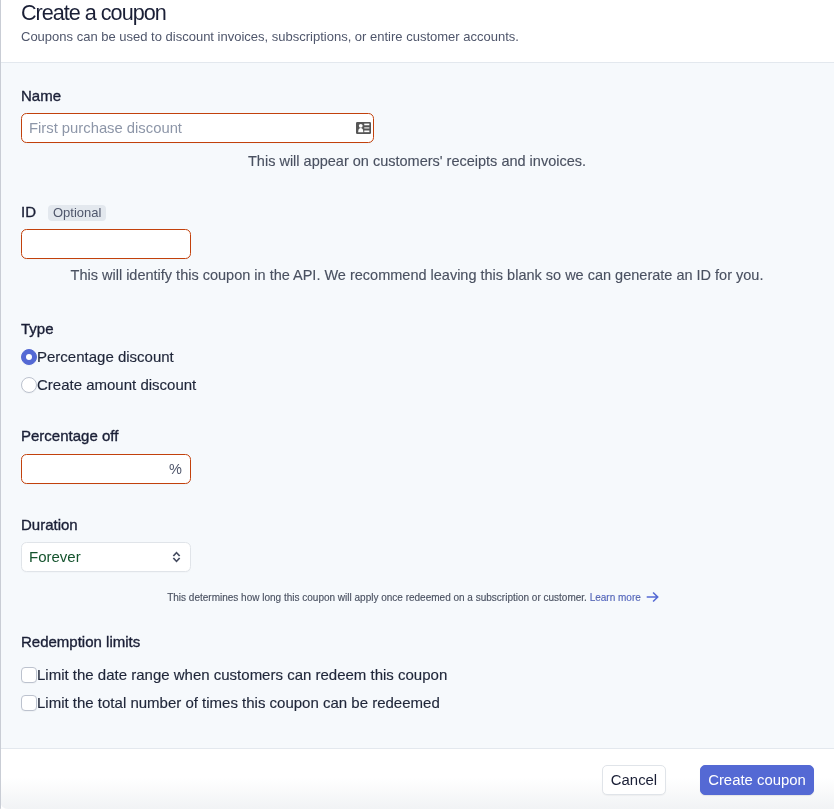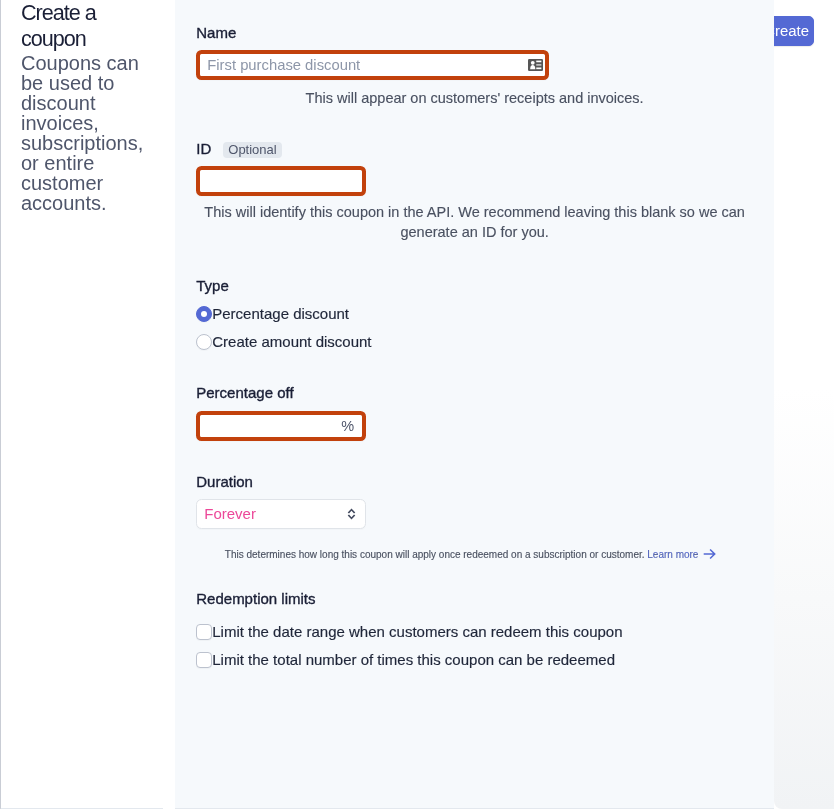--- a/index.html
+++ b/index.html
@@ -7,21 +7,21 @@
   body {
     font-family: "Liberation Sans", sans-serif;
     background: #ffffff;
   }
   .panel {
     position: absolute;
     left: 0; top: 0;
     width: 834px; height: 809px;
     background: #ffffff;
     display: flex;
-    flex-direction: row;
+    flex-direction: column;
     overflow: hidden;
   }
   .panel::before {
     content: "";
     position: absolute;
     left: 0; top: 0; bottom: 0;
     width: 1px;
     background: #c9cdd5;
     border-bottom-left-radius: 6px;
     z-index: 5;
@@ -36,53 +36,52 @@
   }
   .header h1 {
     font-size: 21.6px;
     font-weight: 400;
     letter-spacing: -1.0px;
     color: #1a1f36;
     line-height: 26px;
     margin-top: 0px;
   }
   .header p {
-    font-size: 20px;
+    font-size: 13px;
     font-weight: 400;
     color: #4f566b;
     line-height: 20px;
     margin-top: 1px;
   }
   
   .body {
     flex: 1 1 auto;
     background: #f6f9fc;
     border-bottom: 1px solid #e3e8ee;
     padding: 0 21px;
     position: relative;
     overflow: hidden;
-    margin-left: 12px;
   }
   .sec-label {
     font-size: 15px;
     font-weight: 400;
     color: #1a1f36;
     line-height: 20px;
     -webkit-text-stroke: 0.35px #1a1f36;
   }
   .helper {
     font-size: 14.5px;
     color: #4a5161;
     line-height: 20px;
     text-align: center;
     -webkit-text-stroke: 0.13px #4a5161;
   }
   .field {
     height: 30px;
-    border: 4px solid #c2410c;
+    border: 1px solid #c2410c;
     border-radius: 5.5px;
     background: #fff;
     box-shadow: 0 1px 1px rgba(0,0,0,0.02);
     position: relative;
     display: flex;
     align-items: center;
   }
   .field input {
     border: 0; outline: 0; background: transparent;
     font-family: inherit;
@@ -168,21 +167,21 @@
     width: 170px; height: 30px;
     border: 1px solid #e0e4e9;
     border-radius: 5.5px;
     background: #fff;
     box-shadow: 0 1px 1px rgba(0,0,0,0.02);
     display: flex;
     align-items: center;
     padding: 0 7px;
     position: relative;
   }
-  .select-value { font-size: 15px; color: #ec4899; line-height: 20px; }
+  .select-value { font-size: 15px; color: #14532d; line-height: 20px; }
   .select-chevrons {
     position: absolute;
     right: 9px; top: 50%;
     transform: translateY(-50%);
     line-height: 0;
   }
   .link {
     color: #5469d4;
     text-decoration: none;
     white-space: nowrap;

